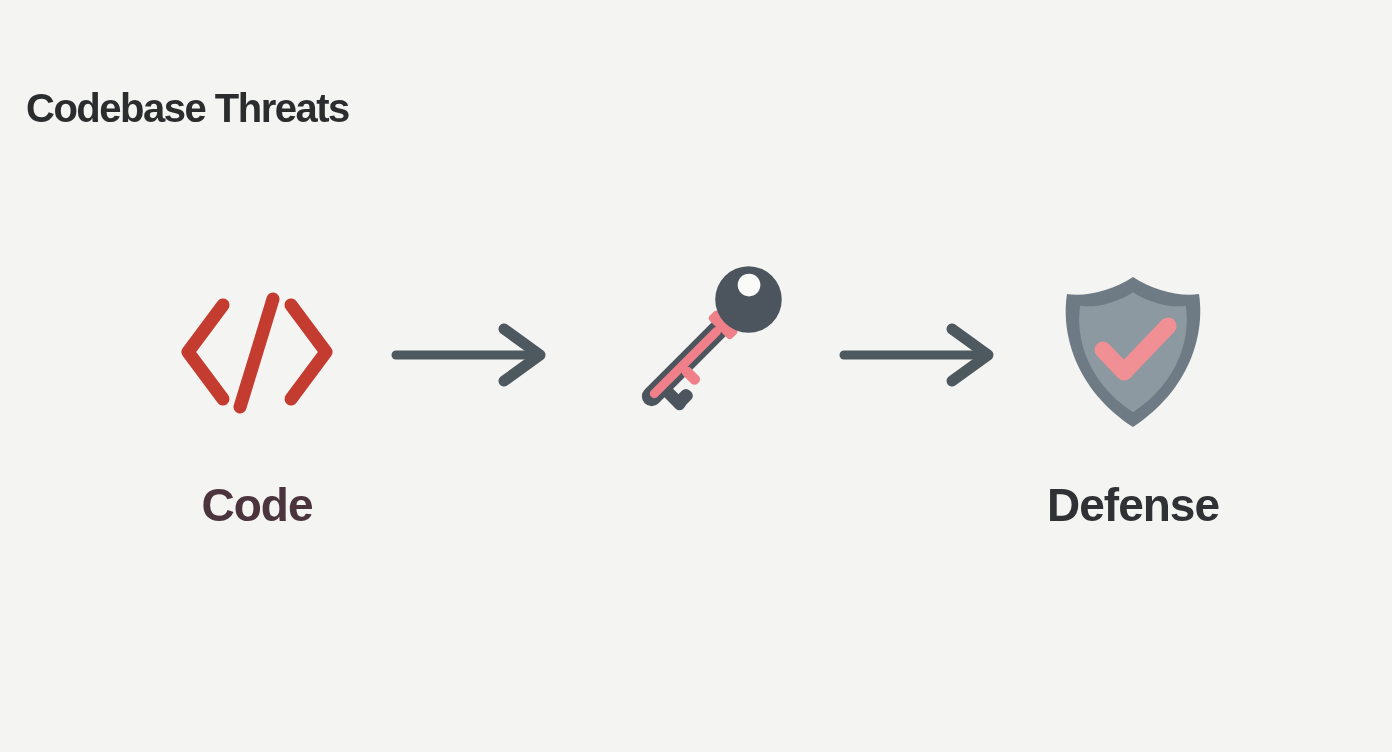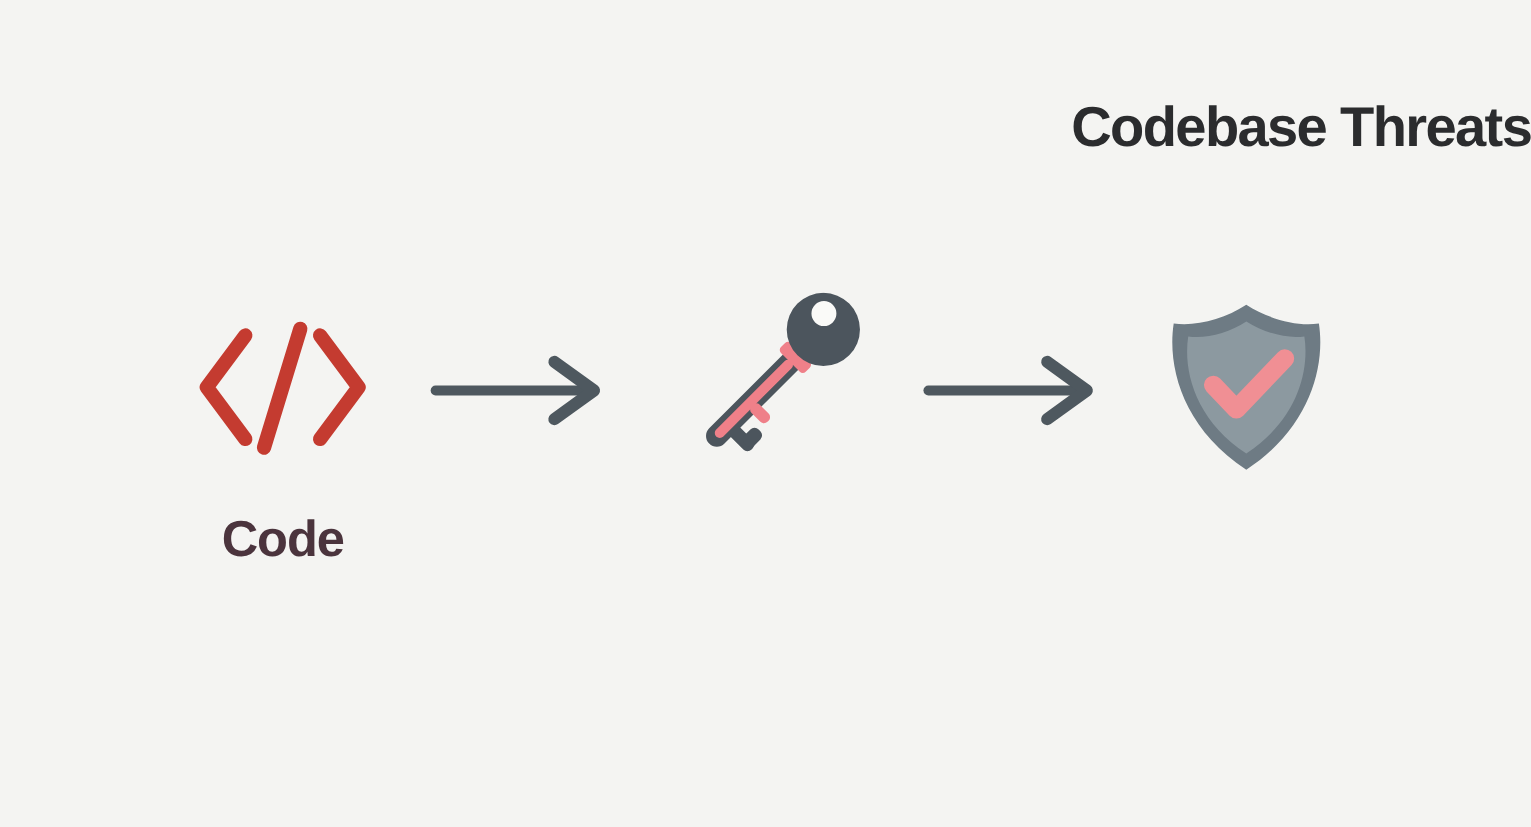--- a/index.html
+++ b/index.html
@@ -4,34 +4,34 @@
 <style>
   html, body { margin: 0; padding: 0; }
   body {
     width: 1392px; height: 752px;
     position: relative; overflow: hidden;
     background: var(--background, #f4f4f2);
     font-family: "Liberation Sans", sans-serif;
   }
   .title {
     position: absolute; top: 86px; left: 0; width: 100%;
-    text-align: right; text-indent: 26px;
-    font-size: 51px; font-weight: 700; letter-spacing: -1.5px;
+    text-align: left; text-indent: 26px;
+    font-size: 40px; font-weight: 700; letter-spacing: -1.5px;
     color: var(--title-color, #2b2c2e);
   }
   .node {
     position: absolute; top: 266px; width: 320px;
     transform: translateX(-50%); text-align: center;
   }
   .icon-box {
     height: 174px;
     display: flex; align-items: center; justify-content: center;
   }
   .node-label {
-    display: block; margin-top: 22px;
+    display: block; margin-top: 38px;
     font-size: 46px; font-weight: 700; letter-spacing: -1px;
   }
   .label-maroon { color: var(--label-maroon, #4b343d); }
   .label-dark   { color: var(--label-dark, #303134); }
   .arrow { position: absolute; top: 320px; }
 
   
   .st-code {
     fill: none; stroke: var(--code-icon, #c43b30);
     stroke-width: 13; stroke-linecap: round; stroke-linejoin: round;
@@ -98,13 +98,14 @@
 </svg>
 
 <div class="node" style="left:1133px">
   <div class="icon-box">
     <svg width="152" height="162" viewBox="-76 -80 152 160">
       <path class="f-shieldout" d="M0 -76 C 20 -63, 46 -56, 66 -59 C 72 -20, 58 36, 0 74 C -58 36, -72 -20, -66 -59 C -46 -56, -20 -63, 0 -76 Z"></path>
       <path class="f-shieldin" transform="scale(0.8)" d="M0 -76 C 20 -63, 46 -56, 66 -59 C 72 -20, 58 36, 0 74 C -58 36, -72 -20, -66 -59 C -46 -56, -20 -63, 0 -76 Z"></path>
       <path class="st-check" d="M-30 -3 L-9 19 L35 -27"></path>
     </svg>
   </div>
+  <span class="node-label label-dark">Defense</span>
 </div>
 
 </body></html>

